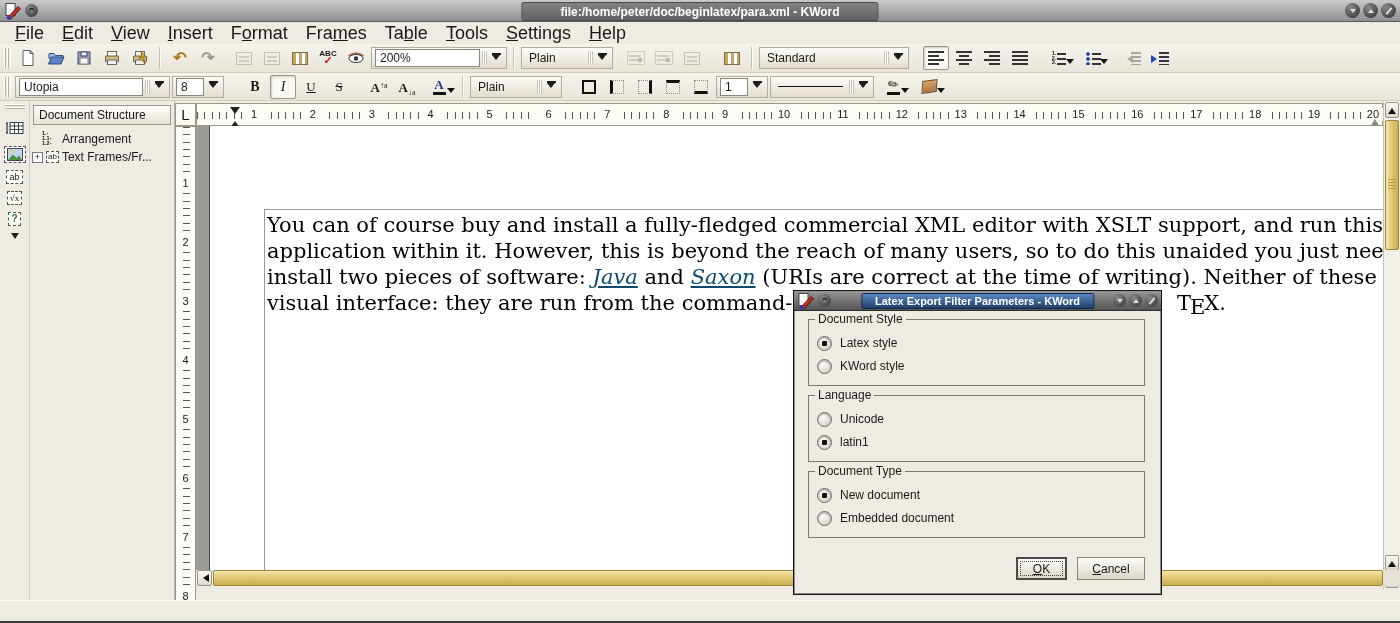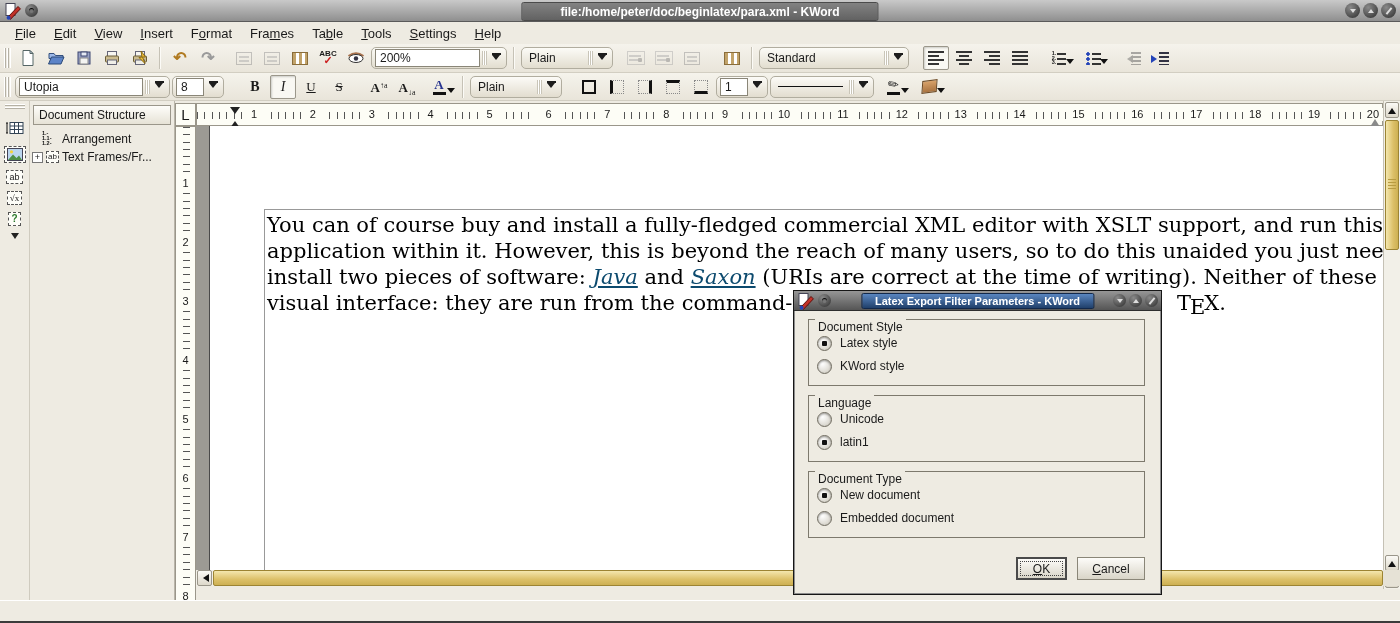--- a/index.html
+++ b/index.html
@@ -17,40 +17,40 @@
   .tri-dn{width:0;height:0;border:3px solid transparent;border-top:4px solid #ddd;margin-top:3px;}
   .tri-up{width:0;height:0;border:3px solid transparent;border-bottom:4px solid #ddd;margin-bottom:3px;}
   .slashg{width:8px;height:2px;background:#ddd;transform:rotate(-50deg);}
   .dotg{width:5px;height:5px;border-radius:50%;background:#777;box-shadow:inset 0 1px 1px #000;}
   #titleplate{position:absolute;left:50%;top:2px;transform:translateX(-50%);height:17px;
     background:linear-gradient(#828282,#626262);border:1px solid #4b4b4b;border-radius:2px;
     color:#fff;font-size:12px;font-weight:bold;display:flex;align-items:center;padding:0 38px;white-space:nowrap;}
   #titlebtns{position:absolute;right:4px;top:3px;display:flex;}
   
   #menubar{position:absolute;left:0;top:22px;right:0;height:22px;background:#eeebe2;
-    display:flex;align-items:center;padding-left:6px;font-size:13px;border-bottom:1px solid #dcd8cc;}
+    display:flex;align-items:center;padding-left:6px;font-size:18px;border-bottom:1px solid #dcd8cc;}
   .menuitem{padding:2px 9px;white-space:nowrap;}
   .accel{text-decoration:underline;}
   
   .toolbar{position:absolute;left:0;right:0;display:flex;align-items:center;gap:2px;
     background:linear-gradient(#f5f3ec,#e9e5da);border-bottom:1px solid #d2cec2;padding:0 2px;box-sizing:border-box;}
   #tb1{top:44px;height:29px;}
   #tb2{top:73px;height:28px;}
   .hgrip{width:7px;height:20px;margin:0 2px;
     background:repeating-linear-gradient(90deg,#fff 0 1px,#b5b1a5 1px 2px,transparent 2px 3px);}
   .vsep{width:0;height:22px;border-left:1px solid #c6c2b6;border-right:1px solid #fcfbf7;margin:0 4px;}
   .tbtn{position:relative;height:24px;min-width:26px;display:inline-flex;align-items:center;
     justify-content:center;border:1px solid transparent;border-radius:2px;box-sizing:border-box;}
   .tbtn.pressed{border:1px solid #9b978b;background:#f9f8f3;box-shadow:inset 1px 1px 2px rgba(0,0,0,.18);}
   .dis{opacity:.38;filter:grayscale(.9);}
   .m8{margin-left:8px;} .m4{margin-left:12px;align-items:center;}
   .g{font-size:16px;line-height:1;} .undo{color:#b07a20;font-weight:bold;} .redo{color:#9a9a9a;font-weight:bold;}
   .ic{display:block;}
   
-  .combo{height:22px;border:1px solid #b1ad9f;border-radius:5px;
+  .combo{height:22px;border:1px solid #b1ad9f;border-radius:0;
     background:linear-gradient(#fcfbf7,#e2ddcf);display:inline-flex;align-items:center;
     padding:0 3px;box-sizing:border-box;gap:2px;}
   .combo .field{flex:1;height:16px;display:flex;align-items:center;padding:0 4px;font-size:12px;
     white-space:nowrap;overflow:hidden;}
   .combo.edit .field{background:#fff;border:1px solid #8a8678;}
   .cgrip{width:5px;height:14px;background:repeating-linear-gradient(90deg,#c9c5b8 0 1px,#fff 1px 2px);}
   .arr{display:inline-flex;flex-direction:column;align-items:center;gap:1px;width:14px;}
   .arr .bar{width:9px;height:2px;background:#1c1c1c;}
   .arr .tri{width:0;height:0;border:4px solid transparent;border-top:5px solid #1c1c1c;margin-top:-1px;}
   .mini-tri{position:absolute;right:0px;bottom:1px;width:0;height:0;border:4px solid transparent;border-top:5px solid #111;}
@@ -163,21 +163,21 @@
   
   #dialog{position:absolute;left:793px;top:290px;width:367px;height:303px;z-index:50;
     background:#eeebe2;border:1px solid #161616;box-shadow:inset 0 0 0 1px #8d8d8d;}
   #dtitle{position:relative;height:19px;background:linear-gradient(#969696,#555);border-bottom:1px solid #2e2e2e;
     display:flex;align-items:center;padding:0 3px;}
   #dplate{position:absolute;left:50%;top:2px;transform:translateX(-50%);height:14px;
     background:linear-gradient(#5a86c0,#20406b);border:1px solid #12284a;border-radius:2px;
     color:#fff;font-size:11px;font-weight:bold;display:flex;align-items:center;padding:0 13px;white-space:nowrap;}
   #dbtns{position:absolute;right:3px;top:3px;display:flex;}
   .group{position:absolute;left:14px;width:337px;height:67px;border:1px solid #7d796d;box-sizing:border-box;}
-  .gtitle{position:absolute;top:-8px;left:6px;background:#eeebe2;padding:8px 3px;font-size:12px;}
+  .gtitle{position:absolute;top:-8px;left:6px;background:#eeebe2;padding:0 3px;font-size:12px;}
   .radiorow{position:absolute;left:8px;display:flex;align-items:center;gap:8px;height:18px;}
   .radio{width:13px;height:13px;border-radius:50%;background:radial-gradient(circle at 35% 30%,#fff,#ccc8bc);
     border:1px solid #6f6b60;box-shadow:inset 0 1px 2px rgba(0,0,0,.35);position:relative;flex:0 0 auto;}
   .radio.checked::after{content:"";position:absolute;left:4px;top:4px;width:5px;height:5px;background:#111;border-radius:1px;}
   .rlabel{font-size:12px;}
   .dlgbtn{position:absolute;height:23px;border:1px solid #8a8678;border-radius:0;
     background:linear-gradient(#fdfcf9,#d9d5c8);font-size:12px;display:flex;align-items:center;justify-content:center;box-sizing:border-box;}
   .dlgbtn.default{border:2px solid #4a4a4a;outline:1px dotted #444;outline-offset:-5px;}
 </style>
 </head>

